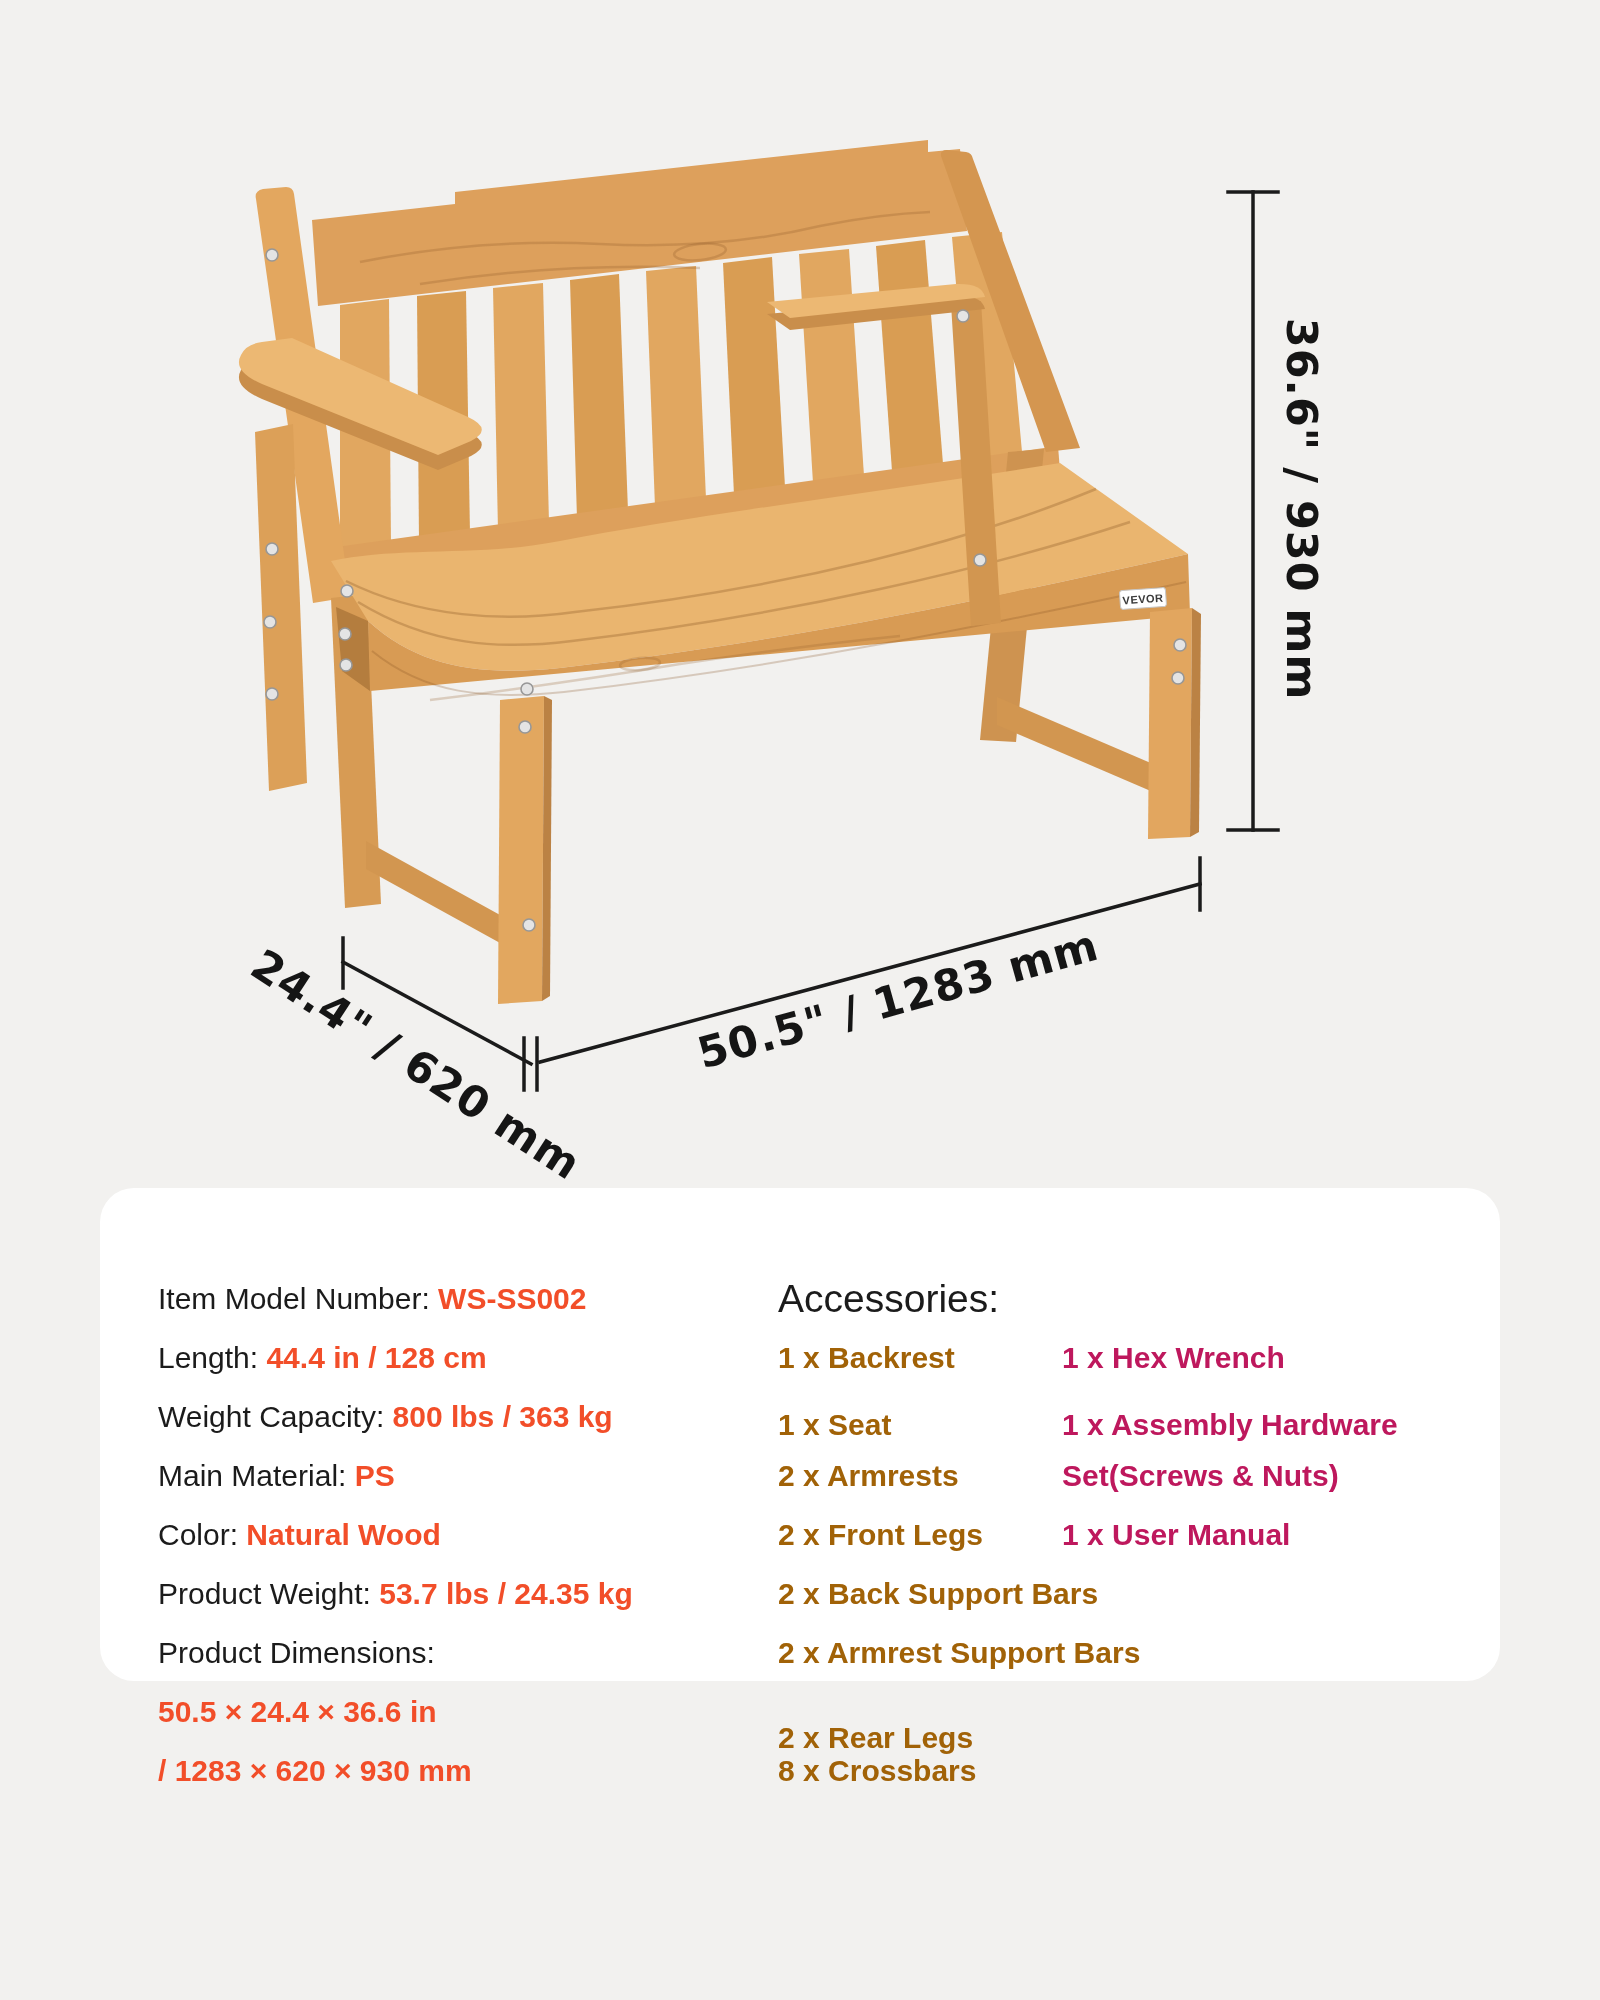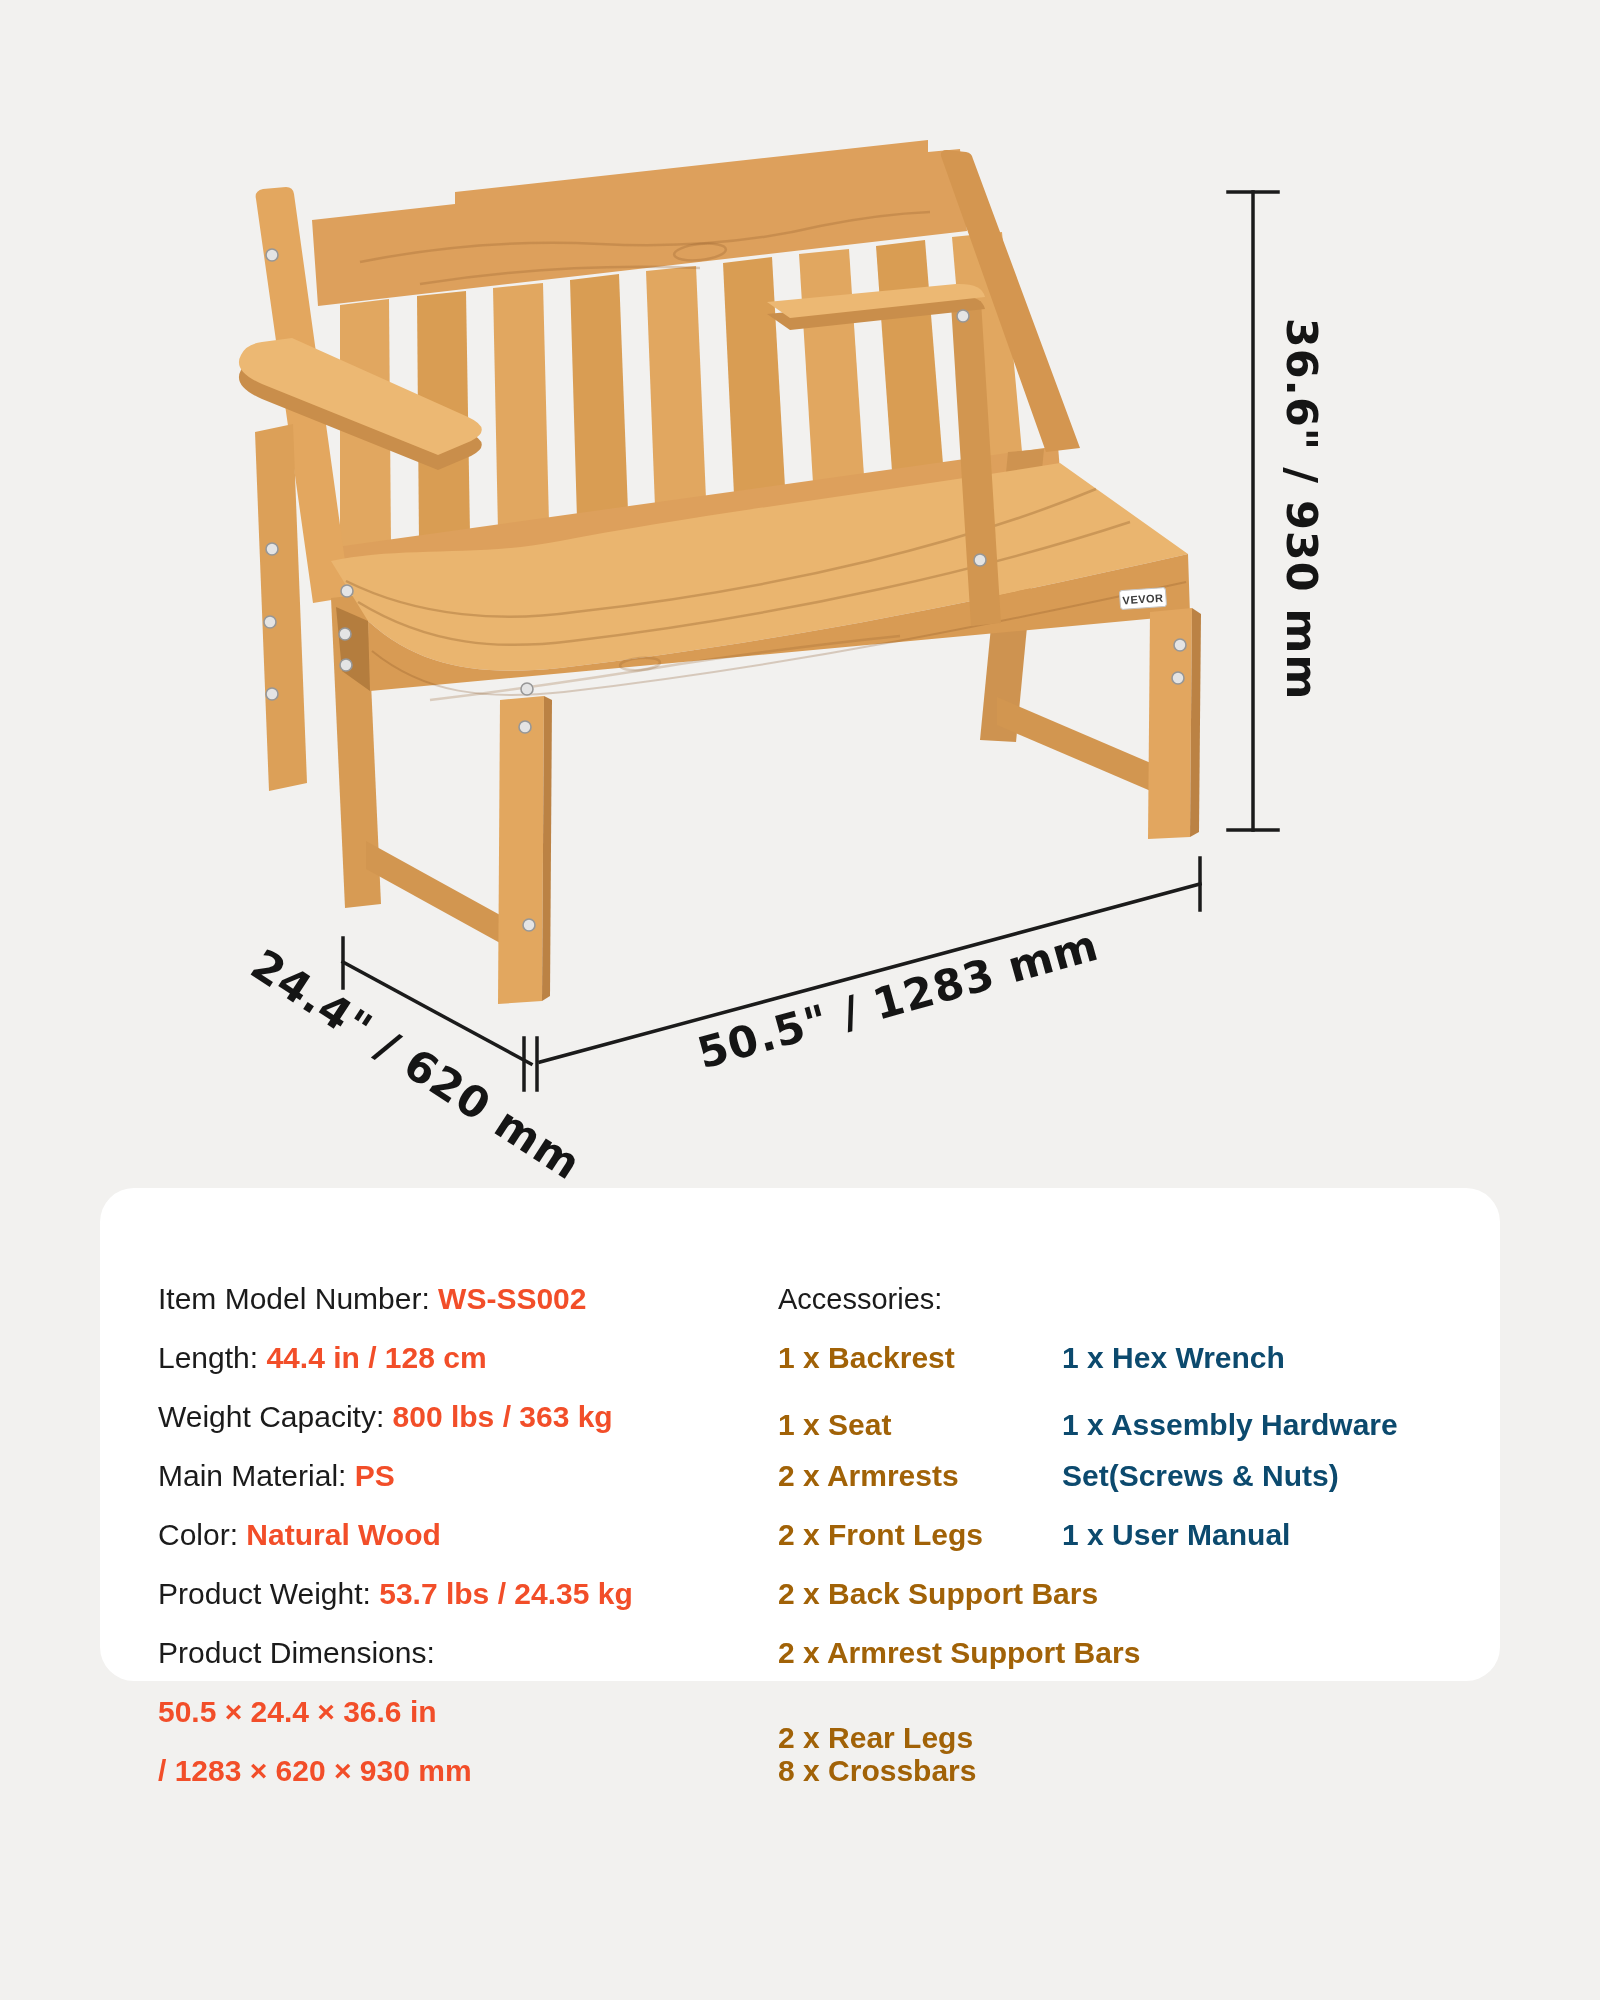--- a/index.html
+++ b/index.html
@@ -11,25 +11,25 @@
              font-size:43px;color:#151515;letter-spacing:1px;text-align:center;white-space:nowrap;}
   .dim-height{left:1002px;top:484px;width:600px;transform:rotate(90deg);}
   .dim-depth{left:226px;top:1036px;width:370px;transform:rotate(33deg);}
   .dim-length{left:648px;top:974px;width:500px;transform:rotate(-15.5deg);}
 
   .spec-card{position:absolute;left:100px;top:1188px;width:1400px;height:493px;
              background:#ffffff;border-radius:34px;}
   .spec-row{position:absolute;left:58px;height:42px;font-size:30px;line-height:42px;
             color:#1b1b1b;white-space:nowrap;}
   .spec-row .val{color:#F24E29;font-weight:bold;}
-  .acc-header{position:absolute;left:678px;height:42px;font-size:29px;line-height:42px;
+  .acc-header{position:absolute;left:678px;height:42px;font-size:39px;line-height:42px;
               color:#1b1b1b;white-space:nowrap;}
   .acc-row{position:absolute;left:678px;height:42px;font-size:30px;line-height:42px;white-space:nowrap;}
   .acc-row .acc1{display:inline-block;min-width:284px;color:#a16207;font-weight:bold;}
-  .acc-row .acc2{color:#0c4a6e;font-weight:bold;}
+  .acc-row .acc2{color:#be185d;font-weight:bold;}
 </style>
 </head>
 <body>
 
 <div class="stage">
 
   <svg class="bench-svg" viewBox="0 0 1600 2000">
 
     <g stroke-linejoin="round">
 

